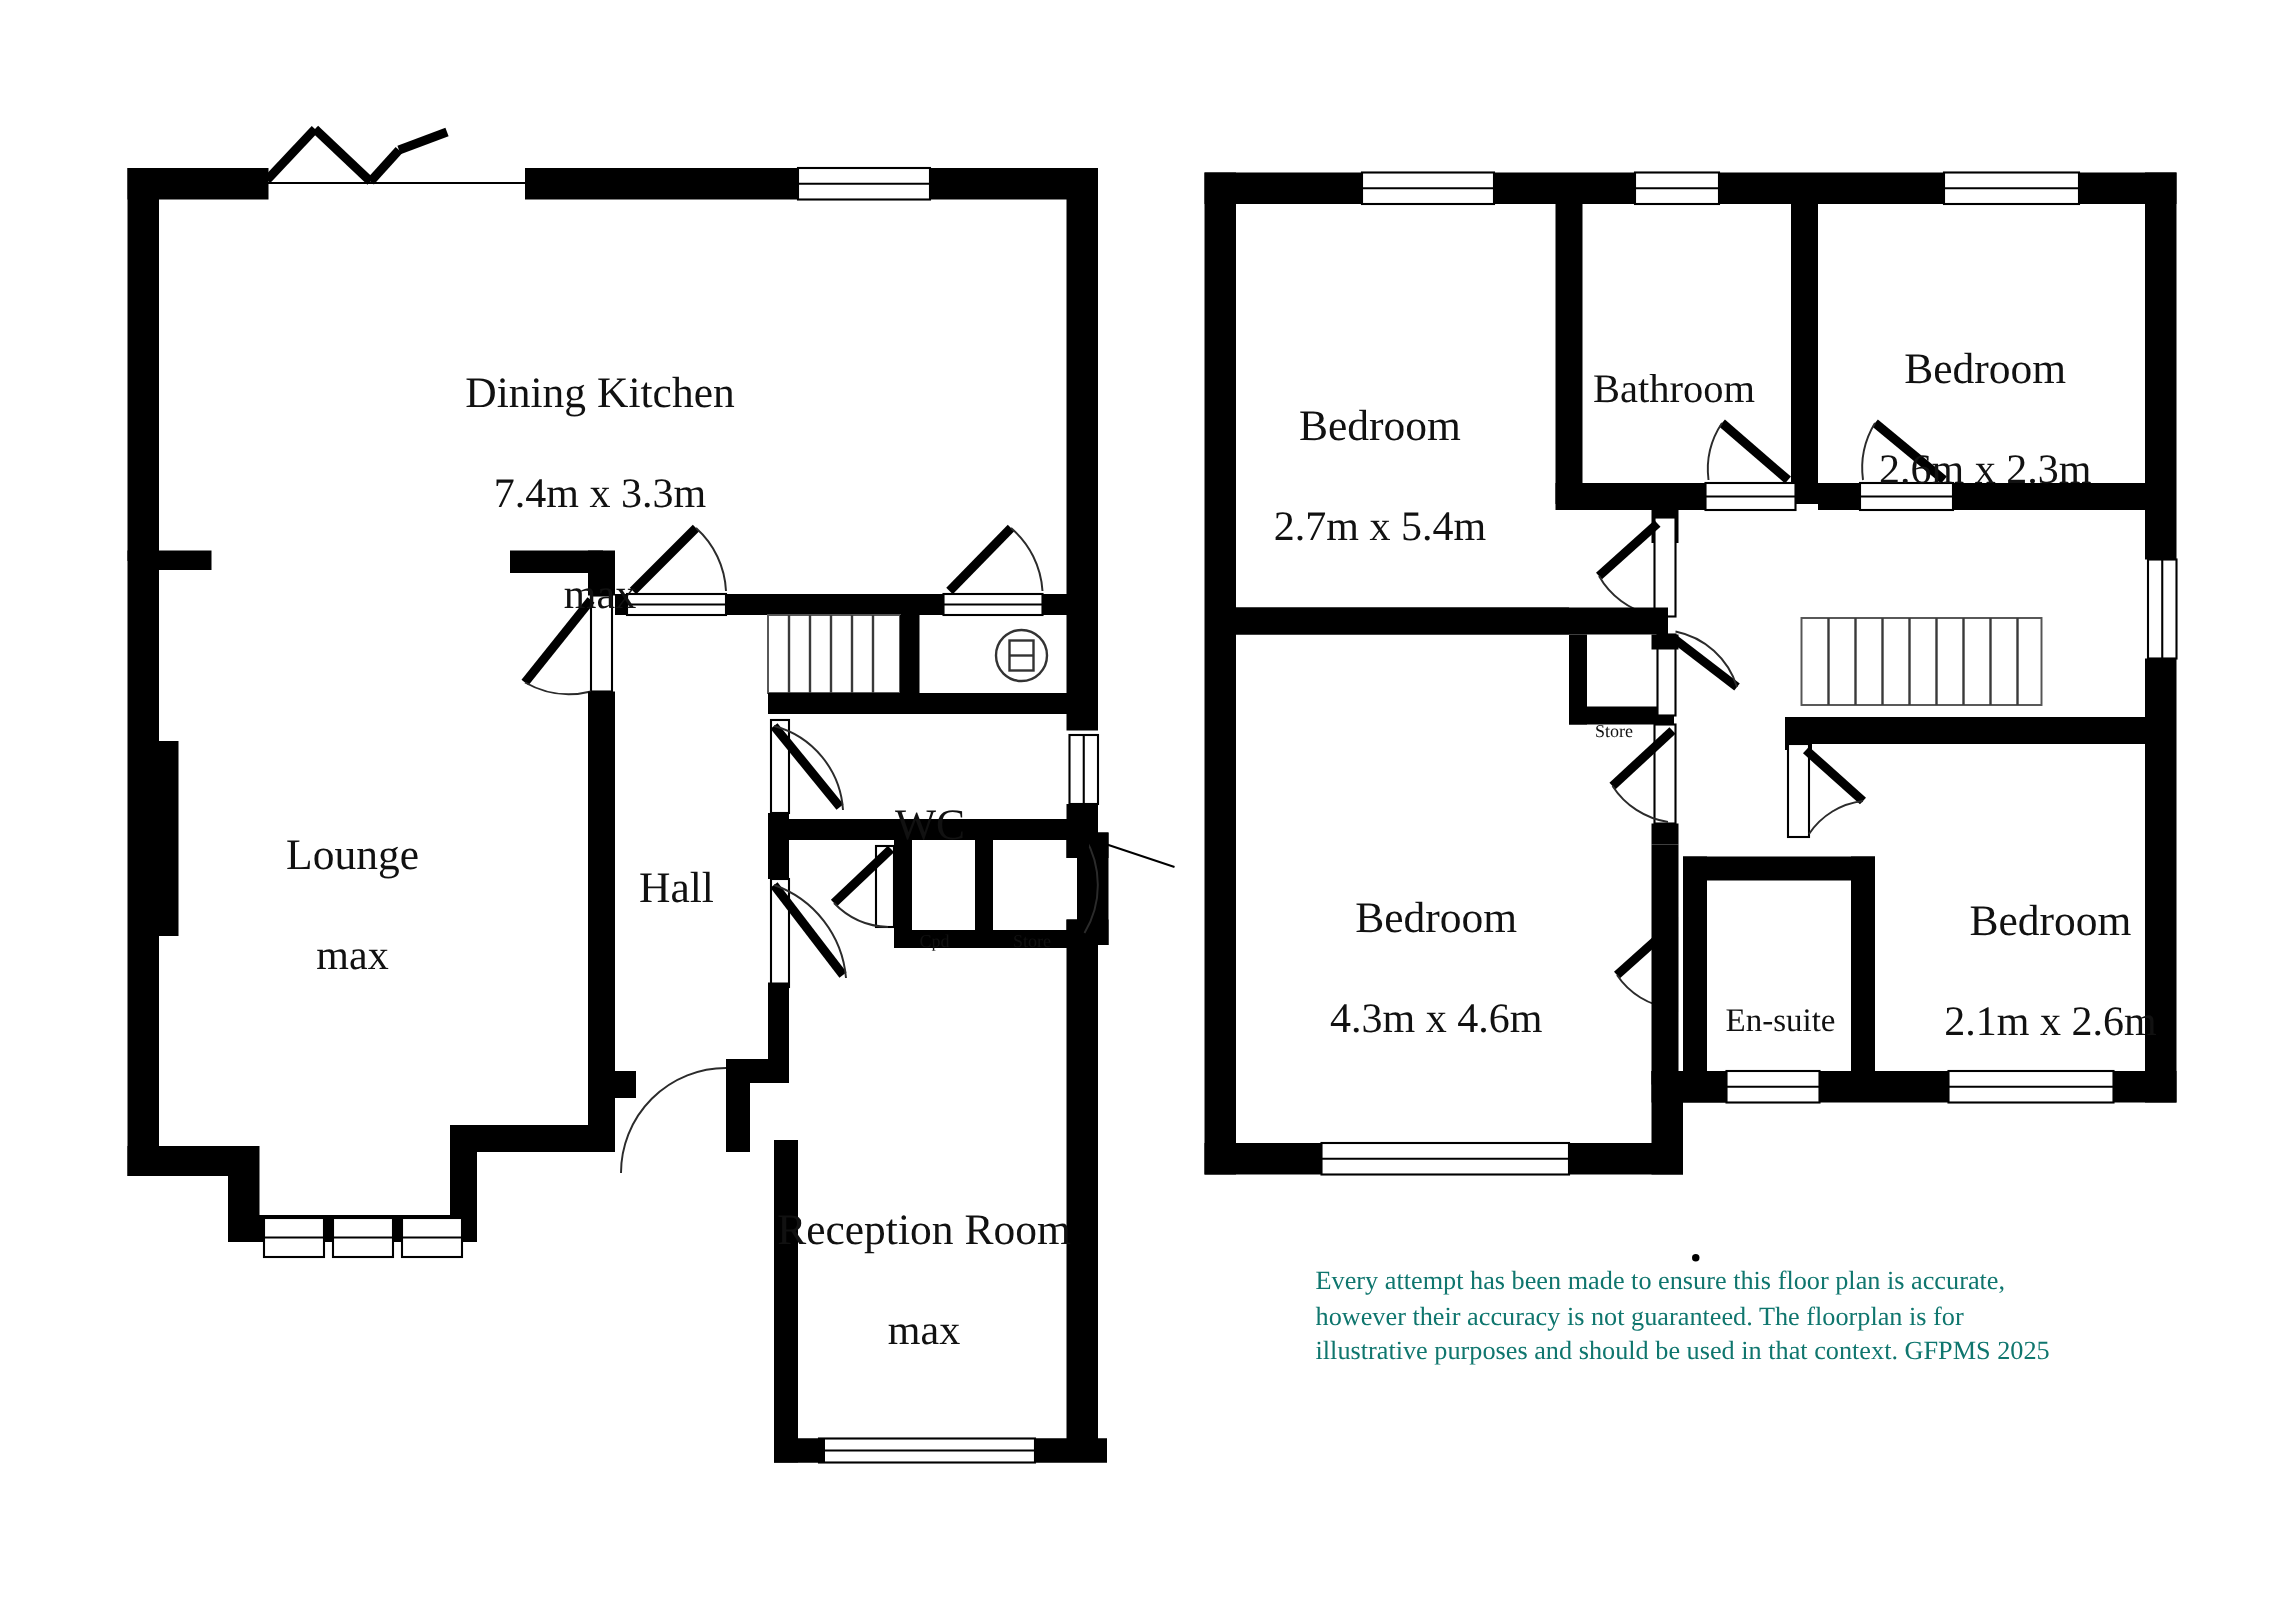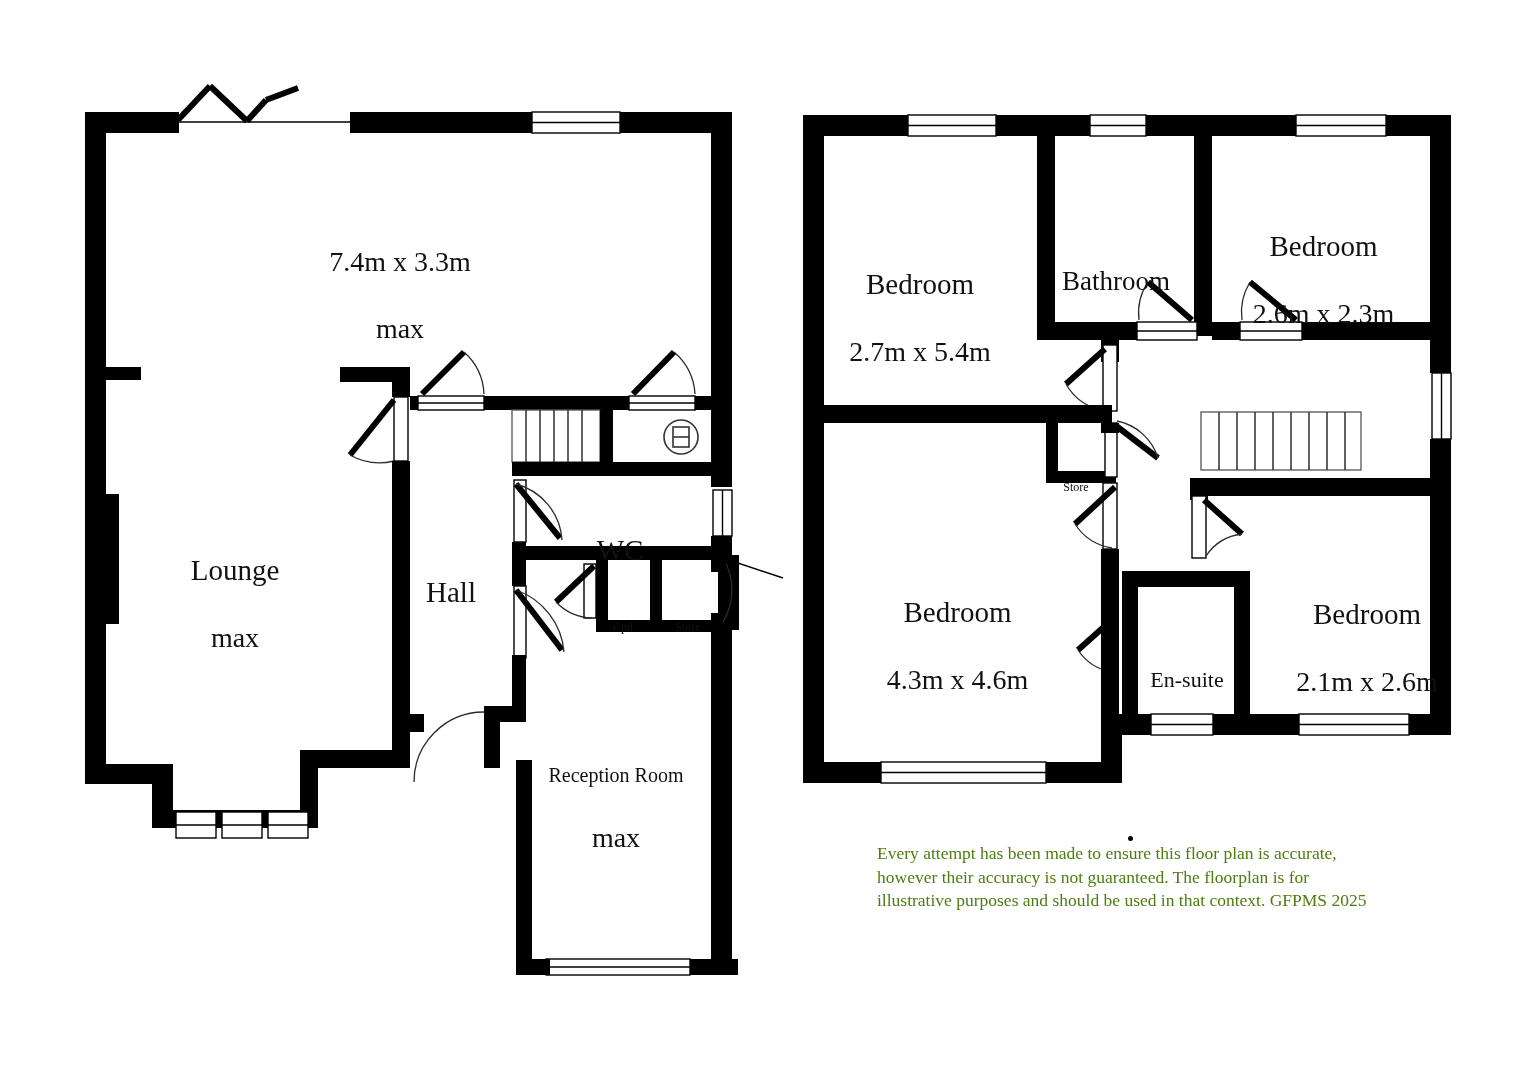--- a/index.html
+++ b/index.html
@@ -49,21 +49,21 @@
   }
   .room-label .rl-name { display: block; font-size: 29px; }
   .room-label .rl-dim  { display: block; font-size: 28px; }
   .room-label .rl-max  { display: block; font-size: 28px; }
 
   .room-label.small .rl-name { font-size: 12px; }
   .room-label.single .rl-name { font-size: 29px; }
 
   .disclaimer {
     position: absolute;
-    color: #4d7c0f;
+    color: #0f766e;
     font-family: "Liberation Serif", "DejaVu Serif", serif;
     font-size: 17.5px;
     line-height: 1.35;
     white-space: pre-line;
   }
   .disclaimer-dot {
     position: absolute;
     width: 5px; height: 5px;
     background: #000;
     border-radius: 50%;
@@ -365,20 +365,21 @@
         <line class="stair-line" x1="1291" y1="412" x2="1291" y2="470"></line>
         <line class="stair-line" x1="1309" y1="412" x2="1309" y2="470"></line>
         <line class="stair-line" x1="1327" y1="412" x2="1327" y2="470"></line>
         <line class="stair-line" x1="1345" y1="412" x2="1345" y2="470"></line>
       </g>
 
     </g>
   </svg>
 
   <div class="room-label" style="left:250px; top:210px; width:300px;">
+    <span class="rl-name">Dining Kitchen</span>
     <span class="rl-dim">7.4m x 3.3m</span>
     <span class="rl-max">max</span>
   </div>
 
   <div class="room-label" style="left:90px; top:518px; width:290px;">
     <span class="rl-name">Lounge</span>
     <span class="rl-max">max</span>
   </div>
 
   <div class="room-label single" style="left:555px; top:498px; width:130px;">
@@ -391,31 +392,31 @@
 
   <div class="room-label small" style="left:589px; top:585px; width:68px;">
     <span class="rl-name">Cpd</span>
   </div>
 
   <div class="room-label small" style="left:652px; top:585px; width:72px;">
     <span class="rl-name">Store</span>
   </div>
 
   <div class="room-label" style="left:505px; top:728px; width:222px;">
-    <span class="rl-name" style="font-size:20px;">Reception Room</span>
+    <span class="rl-name" style="font-size:29px;margin-top:40px;">Reception Room</span>
     <span class="rl-max">max</span>
   </div>
 
   <div class="room-label" style="left:810px; top:232px; width:220px;">
     <span class="rl-name">Bedroom</span>
     <span class="rl-dim">2.7m x 5.4m</span>
   </div>
 
   <div class="room-label single" style="left:1040px; top:208px; width:152px;">
-    <span class="rl-name" style="font-size:27px;margin-top:22px;">Bathroom</span>
+    <span class="rl-name" style="font-size:27px;">Bathroom</span>
   </div>
 
   <div class="room-label" style="left:1215px; top:194px; width:217px;">
     <span class="rl-name">Bedroom</span>
     <span class="rl-dim">2.6m x 2.3m</span>
   </div>
 
   <div class="room-label" style="left:850px; top:560px; width:215px;">
     <span class="rl-name">Bedroom</span>
     <span class="rl-dim">4.3m x 4.6m</span>

